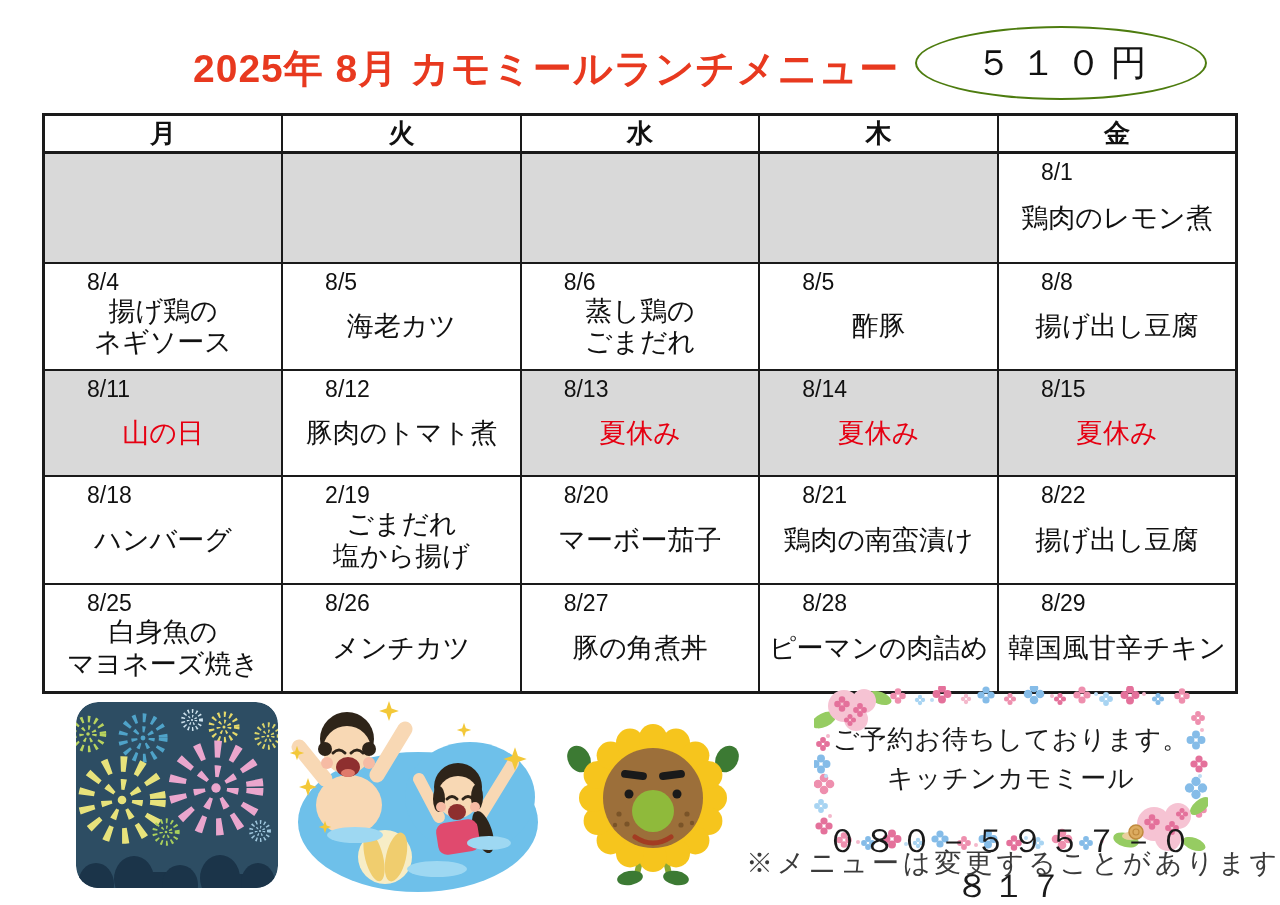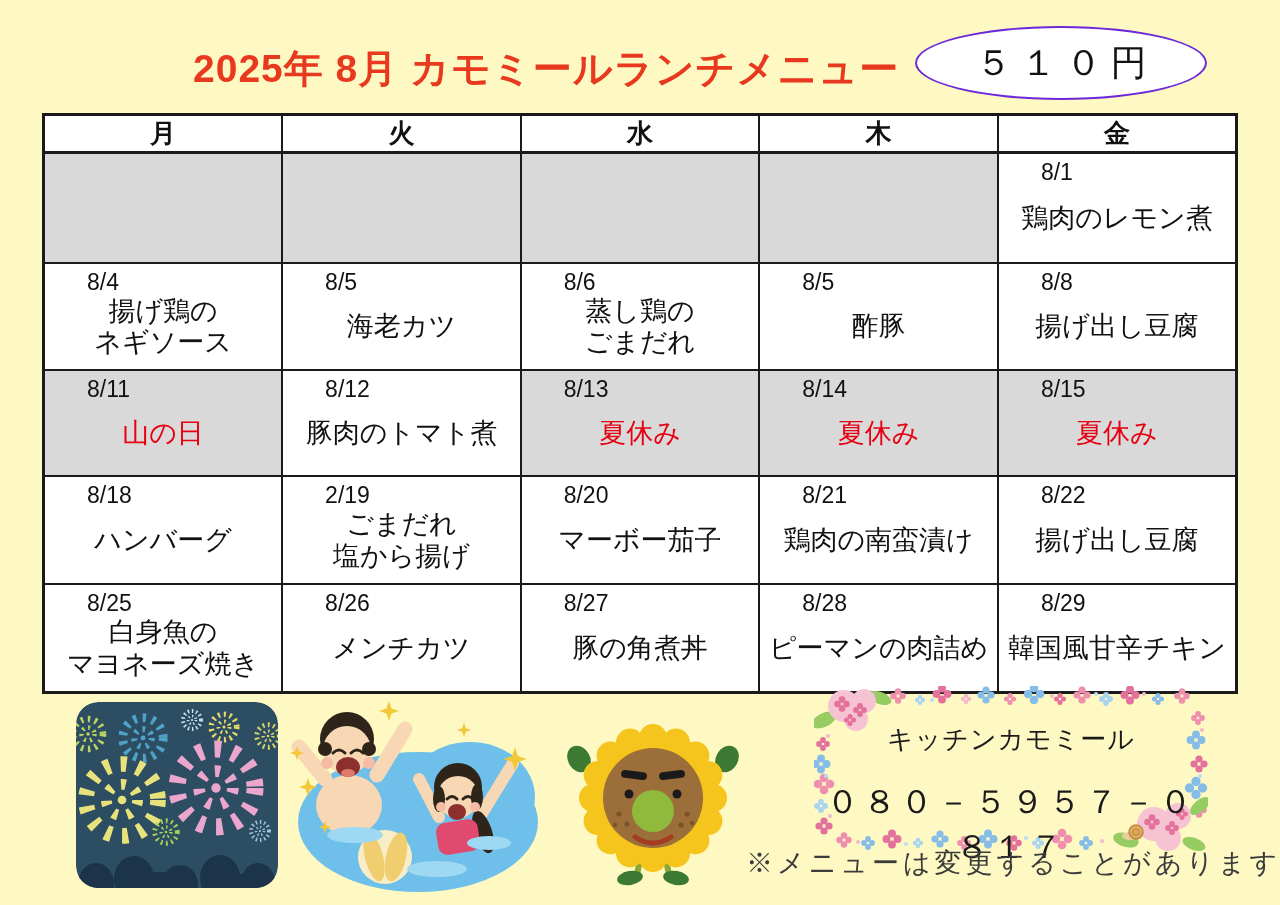--- a/index.html
+++ b/index.html
@@ -1,28 +1,28 @@
 <!DOCTYPE html>
 <html><head>
 <meta charset="utf-8">
 <style>
   * { margin:0; padding:0; box-sizing:border-box; }
   body { background:#888; }
   .page {
-    position:relative; width:1280px; height:905px; background:#fef9c3;
+    position:relative; width:1280px; height:905px; background:#ffffff;
     overflow:hidden; font-family:"Liberation Sans", sans-serif; color:#111;
   }
   
   .title {
     position:absolute; left:193px; top:42px; font-size:39px; font-weight:bold;
     color:#e8391f; letter-spacing:1px; white-space:nowrap;
   }
   .price-oval {
     position:absolute; left:915px; top:26px; width:292px; height:74px;
-    border:2px solid #6d28d9; border-radius:50%; background:#fff;
+    border:2px solid #4d7c0f; border-radius:50%; background:#fff;
     display:flex; align-items:center; justify-content:center;
     font-size:36px; letter-spacing:9px; color:#111; padding-left:9px;
   }
   
   table.cal {
     position:absolute; left:42px; top:113px; width:1196px;
     border-collapse:collapse; table-layout:fixed; background:#fff;
   }
   table.cal, table.cal th, table.cal td { border:2px solid #1a1a1a; }
   table.cal { border-width:3px; }
@@ -476,20 +476,21 @@
         <use href="#f4" transform="translate(358,142) scale(0.8)" fill="#e4719b"></use>
         <use href="#f4" transform="translate(368,128) scale(0.7)" fill="#e4719b"></use>
         <g>
           <ellipse cx="316" cy="150" rx="8" ry="4" fill="#e9cf9e"></ellipse>
           <circle cx="322" cy="146" r="7" fill="#dcab60" stroke="#c08a3e" stroke-width="1.5"></circle>
           <circle cx="322" cy="146" r="3" fill="none" stroke="#c08a3e" stroke-width="1.2"></circle>
         </g>
       </g>
     </svg>
     <div class="reserve-text">
+      <div class="reserve-line">ご予約お待ちしております。</div>
       <div class="reserve-line">キッチンカモミール</div>
       <div class="reserve-phone">０８０－５９５７－０８１７</div>
     </div>
   </div>
 
   <div class="note">※メニューは変更することがあります。</div>
 
 </div>
 
 </body></html>

